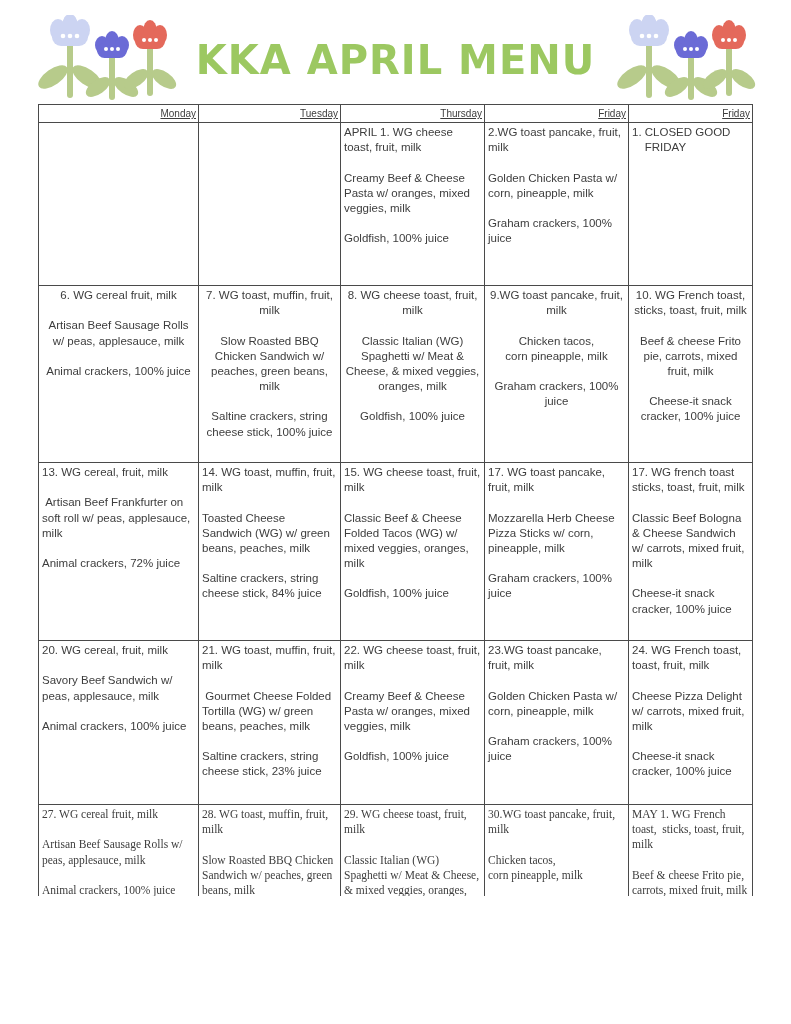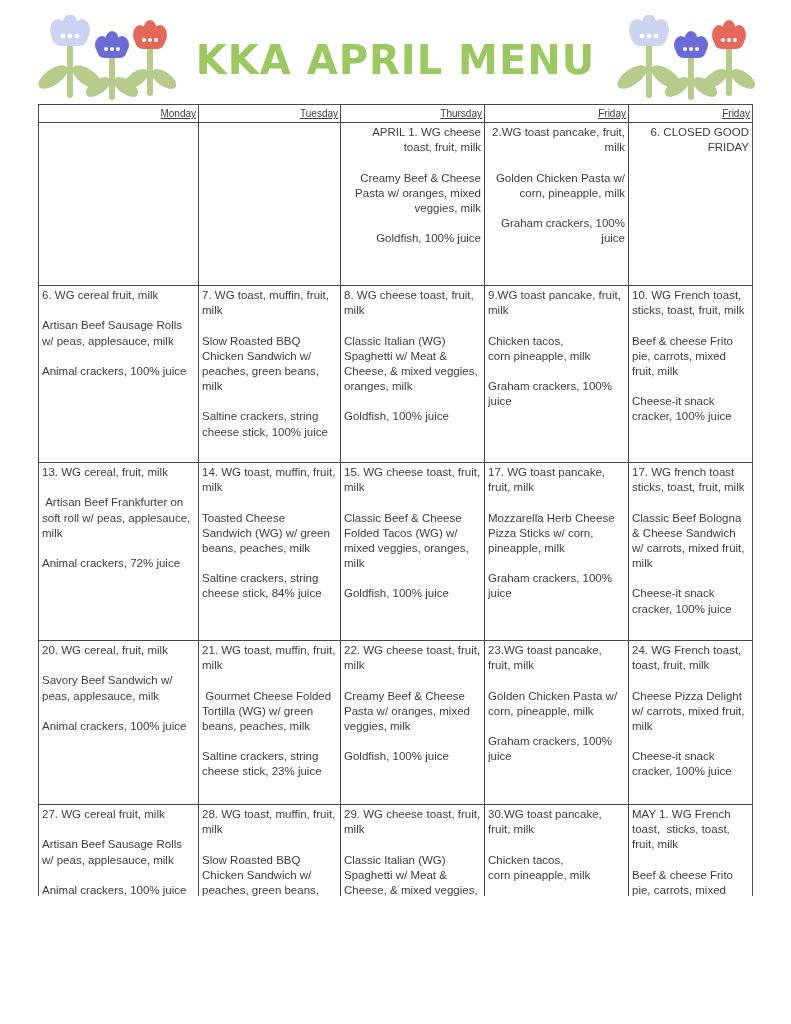--- a/index.html
+++ b/index.html
@@ -65,25 +65,25 @@
     font-size: 11.5px;
     line-height: 1.32;
     padding: 2px 3px;
   }
   table.menu col.c-mon { width: 160px; }
   table.menu col.c-tue { width: 142px; }
   table.menu col.c-wed { width: 144px; }
   table.menu col.c-thu { width: 144px; }
   table.menu col.c-fri { width: 124px; }
 
-  tbody tr:nth-child(1) { height: 163px; text-align: right; }
-  tbody tr:nth-child(2) { height: 177px; }
+  tbody tr:nth-child(1) { height: 163px; }
+  tbody tr:nth-child(2) { height: 177px; text-align: center; }
   tbody tr:nth-child(3) { height: 178px; }
   tbody tr:nth-child(4) { height: 164px; }
-  tbody tr:nth-child(5) { height: 177px; }
+  tbody tr:nth-child(5) { height: 177px; font-family: Liberation Serif, serif; }
 
   .cell-text { white-space: pre-wrap; }
 
   .footer-pill {
     position: absolute;
     top: 966px;
     left: 50%;
     transform: translateX(-50%);
     background: #c75b73;
     color: #ffffff;
@@ -239,21 +239,21 @@
 Goldfish, 100% juice</div>
           </td>
           <td>
             <div class="cell-text">2.WG toast pancake, fruit, milk
 
 Golden Chicken Pasta w/ corn, pineapple, milk
 
 Graham crackers, 100% juice</div>
           </td>
           <td>
-            <div class="cell-text">6. CLOSED GOOD
+            <div class="cell-text">1. CLOSED GOOD
     FRIDAY</div>
           </td>
         </tr>
         <tr>
           <td>
             <div class="cell-text">6. WG cereal fruit, milk
 
 Artisan Beef Sausage Rolls w/ peas, applesauce, milk
 
 Animal crackers, 100% juice</div>

